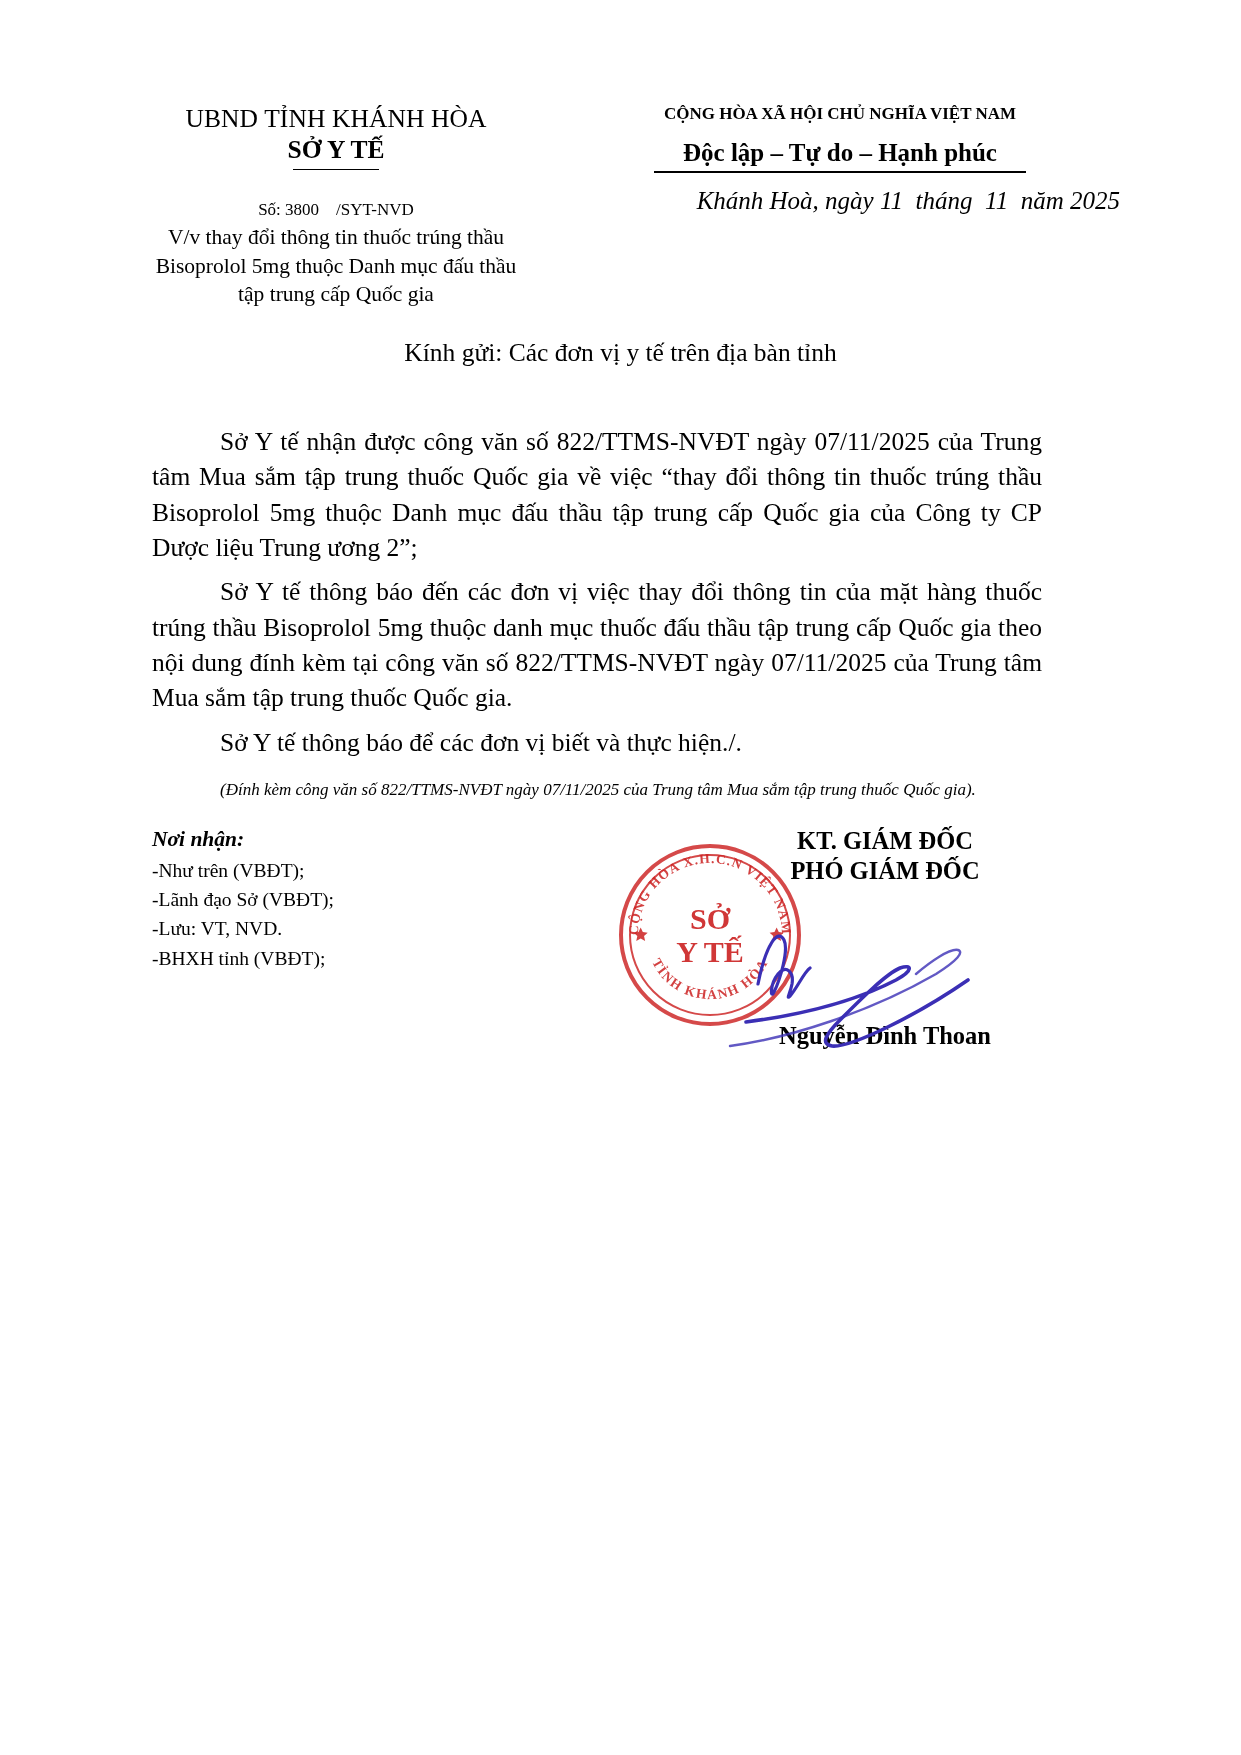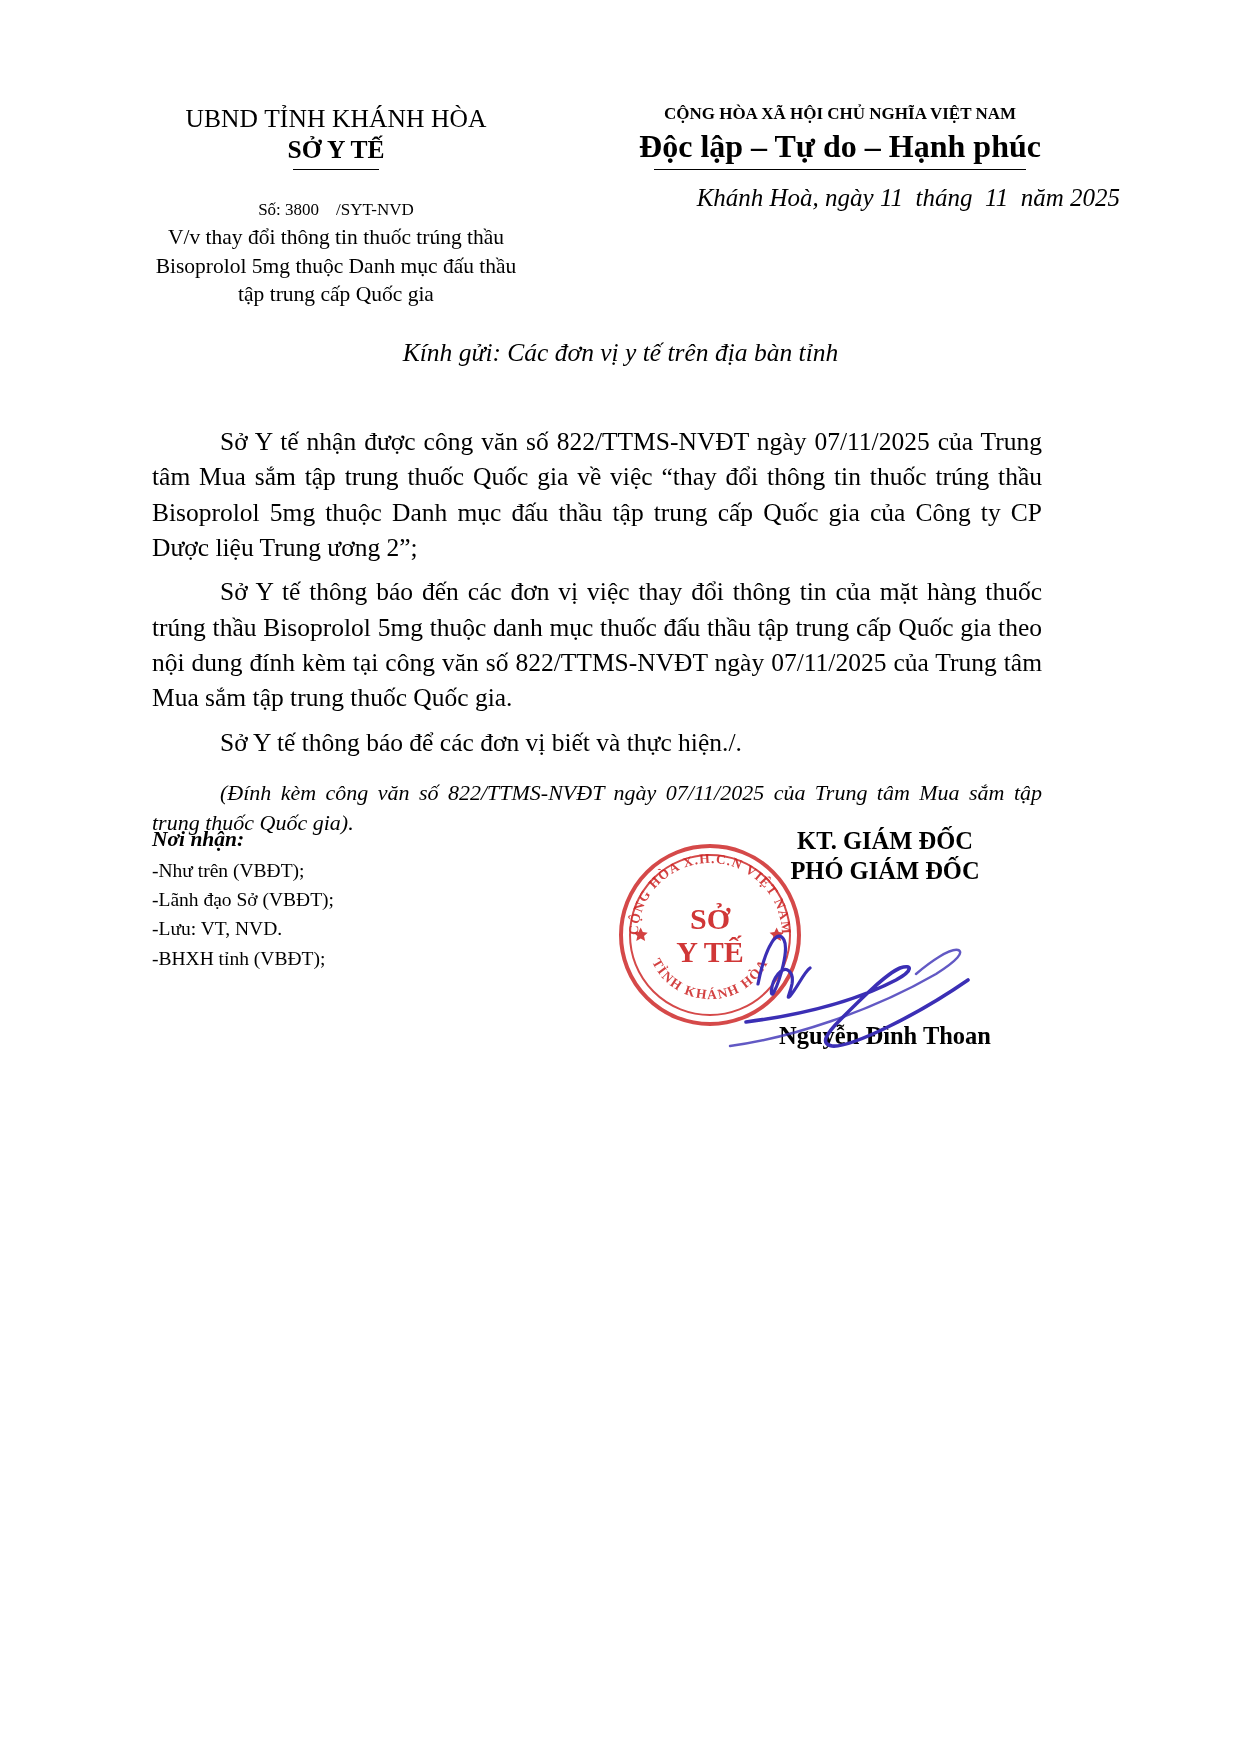--- a/index.html
+++ b/index.html
@@ -71,24 +71,24 @@
     line-height: 1.33;
     margin-top: 3px;
   }
   .nation-line1 {
     font-size: 17px;
     font-weight: bold;
     line-height: 1.2;
     white-space: nowrap;
   }
   .nation-line2 {
-    font-size: 32px;
+    font-size: 25px;
     font-weight: bold;
     line-height: 1.2;
-    margin-top: 3px;
+    margin-top: 14px;
     display: inline-block;
   }
   .rule-long {
     display: block;
     width: 372px;
     height: 1.4px;
     background: #000;
     margin: 3px auto 0 auto;
   }
   .date-line {
@@ -99,40 +99,39 @@
     text-align: right;
   }
 
   
   .kinh-gui {
     position: absolute;
     left: 0; top: 338px;
     width: 1241px;
     text-align: center;
     font-size: 25.5px;
-    font-style: italic;
   }
 
   
   .body-block {
     position: absolute;
     left: 152px; top: 424px;
     width: 890px;
   }
   .para {
     font-size: 25.5px;
     line-height: 1.385;
     text-align: justify;
     text-indent: 68px;
     margin: 0 0 9px 0;
     hyphens: none;
   }
   .para-last { margin-bottom: 18px; }
   .para-italic {
-    font-size: 22px;
+    font-size: 17px;
     font-style: italic;
     line-height: 1.385;
     text-align: justify;
     text-indent: 68px;
     margin: 0;
   }
 
   
   .footer {
     position: absolute;

